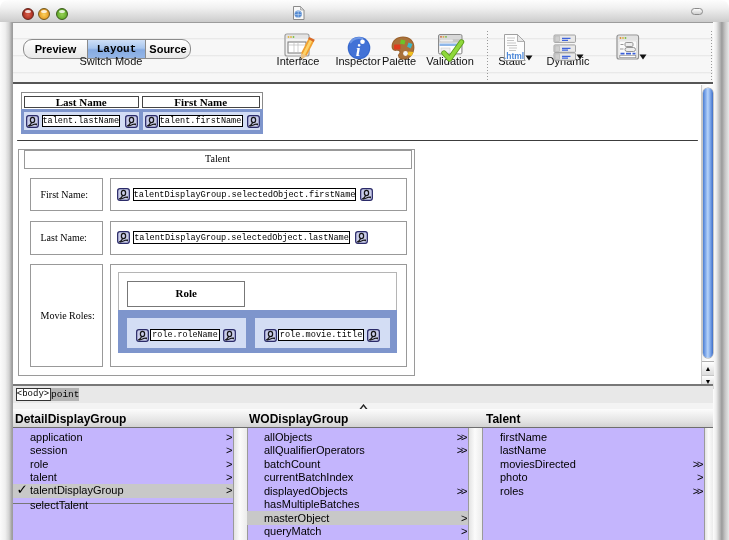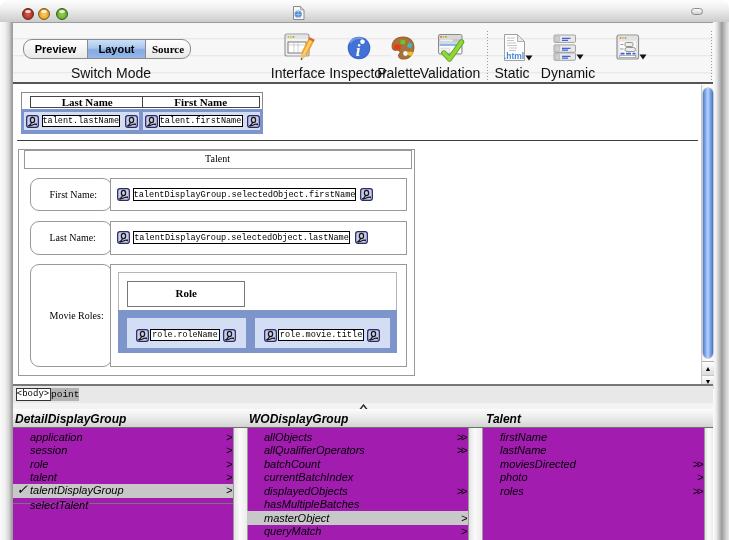--- a/index.html
+++ b/index.html
@@ -25,51 +25,51 @@
 
   
   #toolbar{left:0;top:23px;width:729px;height:59px;
     background:repeating-linear-gradient(#f7f7f7 0px,#f7f7f7 15px,#e9e9e9 15.5px,#f7f7f7 17px);
     border-bottom:2px solid #565656;}
   #seg{left:23px;top:16px;width:166px;height:18px;border:1px solid #8b8b8b;border-radius:9px;
     background:linear-gradient(#fff,#e8e8e8);display:flex;overflow:hidden;}
   .segbtn{flex:1;font-size:11px;font-weight:bold;color:#000;text-align:center;line-height:18px;}
   .segdiv{width:1px;background:#8b8b8b;}
   #seglayout{background:linear-gradient(#cfe0f7 0%,#a8c6ee 45%,#86abe2 55%,#94b6e8 100%);}
-  .tblabel{top:42px;font-size:14px;color:#111;text-align:center;}
+  .tblabel{top:32px;font-size:11px;color:#111;text-align:center;}
   .dotsep{top:8px;width:1px;height:50px;background-image:linear-gradient(#999 1px,transparent 1px);background-size:1px 3px;}
 
   
   #content{left:13px;top:85px;width:688px;height:299px;background:#fff;}
   #leftband{left:0;top:22px;width:13px;height:518px;
     background:linear-gradient(to right,#fbfbfb,#efefef 40%,#d2d2d2 70%,#a8a8a8 88%,#8d8d8d 95%,#d6d6d6);}
   #rightband{left:713px;top:22px;width:16px;height:518px;
     background:linear-gradient(to right,#fdfdfd 0%,#ececec 20%,#bbb 42%,#9a9a9a 55%,#c4c4c4 75%,#e8e8e8 100%);}
   #vsb{left:701px;top:85px;width:12px;height:298.5px;background:linear-gradient(to right,#f2f2f2,#fff 45%,#f6f6f6);border-left:1px solid #c9c9c9;}
 
   
   .cellb{border:1px solid #7d7d7d;background:#fff;}
   .serif{font-family:"Liberation Serif",serif;}
   .mono{font-family:"Liberation Mono",monospace;}
   .field{background:#fff;border:1.5px solid #000;display:flex;align-items:center;justify-content:center;white-space:nowrap;overflow:hidden;}
 
   
   #pathbar{left:13px;top:383.5px;width:700px;height:17px;background:#e8e8e8;border-top:2px solid #787878;}
 
   
-  #browser{left:13px;top:402.5px;width:700px;height:137.5px;background:#a21caf;font-style:italic;}
+  #browser{left:13px;top:402.5px;width:700px;height:137.5px;background:#c4b5fd;}
   #bheadstrip{left:0;top:0;width:700px;height:6.5px;background:#f3f3f3;}
   #bheader{left:0;top:6.5px;width:700px;height:17.5px;
      background:linear-gradient(#fcfcfc,#e2e2e2 70%,#d2d2d2);border-bottom:1px solid #6e6e6e;}
   .bhtext{font-size:12px;font-weight:bold;color:#000;top:9px;}
   .bitem{font-size:11px;color:#000;height:13.5px;line-height:13.5px;white-space:nowrap;}
   .chev{position:absolute;right:4px;font-size:11px;letter-spacing:-2px;font-weight:normal;}
   .strip{top:25.5px;width:13.5px;height:112px;border-left:1px solid #9a9a9a;border-right:1px solid #9a9a9a;
     background:linear-gradient(to right,#e3e3e3,#fbfbfb 45%,#ececec);}
-  .lab{padding-left:19px;border-color:#999 !important;font-size:10px;display:flex;align-items:center;border-radius:9px;}
+  .lab{padding-left:10px;border-color:#999 !important;font-size:10px;display:flex;align-items:center;}
   .mag{width:13px;height:13px;}
 </style>
 </head>
 <body>
 <svg width="0" height="0" style="position:absolute">
   <defs>
     <g id="magsym">
       <rect x="0.8" y="0.8" width="14.4" height="14.4" rx="2.8" fill="#c9cce9" stroke="#2a2a68" stroke-width="1.5"></rect>
       <ellipse cx="8" cy="6.1" rx="2.6" ry="3.3" fill="none" stroke="#161616" stroke-width="1.5"></ellipse>
       <path d="M7 9.2 C6.2 10.8 5 12.4 3.6 13.1" fill="none" stroke="#161616" stroke-width="1.4" stroke-linecap="round"></path>
@@ -88,23 +88,23 @@
       <circle cx="6.2" cy="8.2" r="3.6" fill="#4f86d0"></circle>
       <path d="M3.5 6.5 a3.6 3.6 0 0 1 5.4 0 M2.8 8.6 h6.8 M3.5 10.4 a3.6 3.6 0 0 0 5.4 0 M6.2 4.6 v7.2" stroke="#cfe0f4" stroke-width="0.6" fill="none"></path>
     </svg>
     <div id="minilozenge" class="abs"></div>
   </div>
 
   <div id="toolbar" class="abs">
     <div id="seg" class="abs">
       <div class="segbtn" style="flex:0 0 63px;">Preview</div>
         <div class="segdiv"></div>
-      <div class="segbtn" id="seglayout" style="flex:0 0 57px;">Layout</div>
+      <div class="segbtn" id="seglayout" style="flex:0 0 57px;font-family:Liberation Mono, monospace;">Layout</div>
         <div class="segdiv"></div>
-      <div class="segbtn" style="flex:1;font-family:Liberation Serif, serif;">Source</div>
+      <div class="segbtn" style="flex:1;">Source</div>
     </div>
     <div class="tblabel abs" style="left:61px;width:100px;">Switch Mode</div>
     <div class="tblabel abs" style="left:248px;width:100px;">Interface</div>
     <div class="tblabel abs" style="left:308px;width:100px;">Inspector</div>
     <div class="tblabel abs" style="left:353px;width:92px;">Palette</div>
     <div class="tblabel abs" style="left:400px;width:100px;">Validation</div>
     <div class="tblabel abs" style="left:462px;width:100px;">Static</div>
     <div class="tblabel abs" style="left:518px;width:100px;">Dynamic</div>
     <div class="tblabel abs" style="left:577px;width:100px;margin-top:28px;">Forms</div>
     <div class="dotsep abs" style="left:487px;"></div>
@@ -196,21 +196,21 @@
       </g>
     </svg>
   </div>
 
   <div id="leftband" class="abs"></div>
   <div id="rightband" class="abs"></div>
   <div id="content" class="abs">
 
     <div class="abs" style="left:8px;top:6.5px;width:240px;height:40px;border:1px solid #8a8a8a;"></div>
     <div class="abs cellb serif" style="left:11px;top:10.5px;width:112.5px;height:10px;border-color:#444;
-         font-size:11px;font-weight:bold;text-align:center;line-height:10.5px;margin-left:6px;">Last Name</div>
+         font-size:11px;font-weight:bold;text-align:center;line-height:10.5px;">Last Name</div>
     <div class="abs cellb serif" style="left:129px;top:10.5px;width:115.5px;height:10px;border-color:#444;
          font-size:11px;font-weight:bold;text-align:center;line-height:10.5px;">First Name</div>
     <div class="abs" style="left:8px;top:23.5px;width:242px;height:25.5px;background:#7e95cc;"></div>
     <div class="abs" style="left:11px;top:26.8px;width:114.5px;height:18.7px;background:#d3ddf4;"></div>
     <div class="abs" style="left:130px;top:26.8px;width:116.5px;height:18.7px;background:#d3ddf4;"></div>
     <svg class="abs mag" viewBox="0 0 16 16" style="left:12.5px;top:29.5px;">
         <use href="#magsym"></use>
       </svg>
     <div class="abs field mono" style="left:28.5px;top:29.8px;width:76.5px;height:10.5px;font-size:8.5px;">talent.lastName</div>
     <svg class="abs mag" viewBox="0 0 16 16" style="left:111.5px;top:29.5px;">

